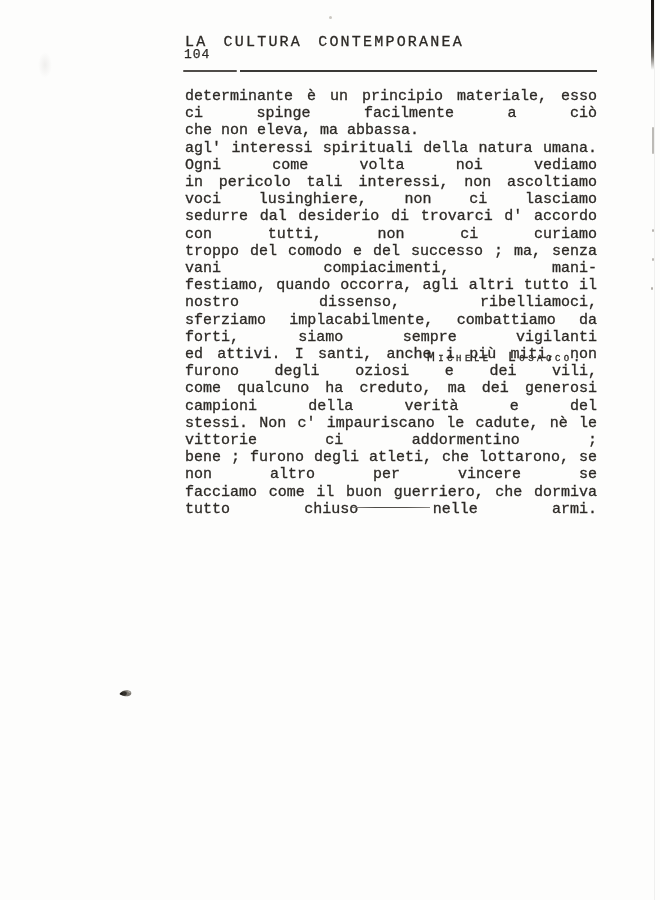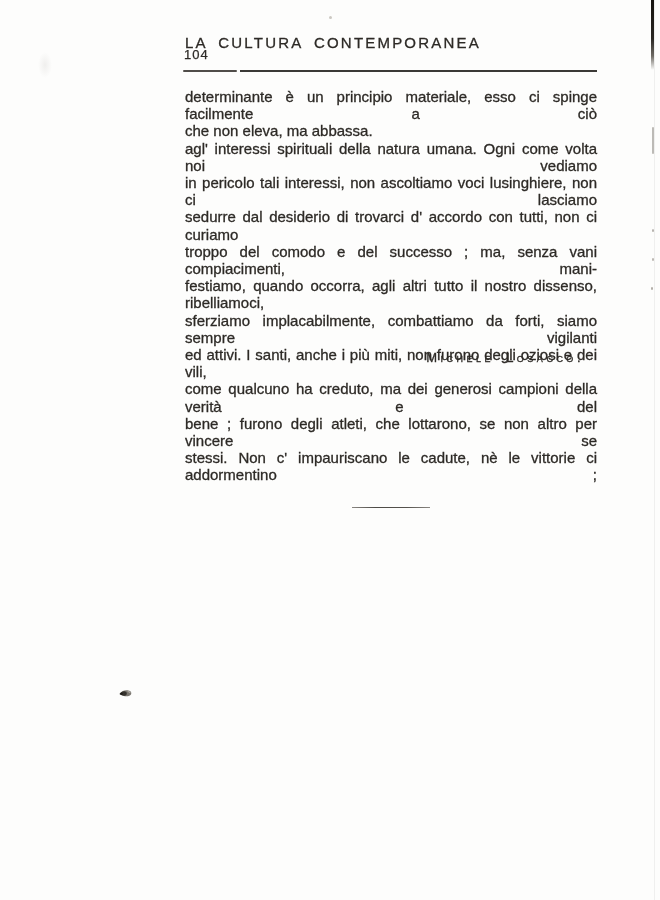--- a/index.html
+++ b/index.html
@@ -1,21 +1,21 @@
 <!DOCTYPE html>
 <html><head>
 <meta charset="utf-8">
 <style>
   html,body{margin:0;padding:0;background:#ffffff;}
   .page{
     position:relative;
     width:660px;height:900px;
     background:#fdfdfc;
     overflow:hidden;
-    font-family:Liberation Sans, sans-serif;
+    font-family:Liberation Mono, monospace;
     color:#2d2a26;
   }
   .pagenum{
     position:absolute;left:184px;top:47px;
     font-size:13px;letter-spacing:1px;
     -webkit-text-stroke:0.25px currentColor;
   }
   .journal-header{
     position:absolute;left:185px;top:34px;width:412px;
     text-align:left;font-size:15px;letter-spacing:2.2px;word-spacing:5px;
@@ -80,22 +80,23 @@
     <div class="ln j">determinante è un principio materiale, esso ci spinge facilmente a ciò</div>
     <div class="ln">che non eleva, ma abbassa.</div>
     <div class="ln j">agl' interessi spirituali della natura umana. Ogni come volta noi vediamo</div>
     <div class="ln j">in pericolo tali interessi, non ascoltiamo voci lusinghiere, non ci lasciamo</div>
     <div class="ln j">sedurre dal desiderio di trovarci d' accordo con tutti, non ci curiamo</div>
     <div class="ln j">troppo del comodo e del successo ; ma, senza vani compiacimenti, mani-</div>
     <div class="ln j">festiamo, quando occorra, agli altri tutto il nostro dissenso, ribelliamoci,</div>
     <div class="ln j">sferziamo implacabilmente, combattiamo da forti, siamo sempre vigilanti</div>
     <div class="ln j">ed attivi. I santi, anche i più miti, non furono degli oziosi e dei vili,</div>
     <div class="ln j">come qualcuno ha creduto, ma dei generosi campioni della verità e del</div>
+    <div class="ln j">stessi. Non c' impauriscano le cadute, nè le vittorie ci addormentino ;</div>
     <div class="ln j">bene ; furono degli atleti, che lottarono, se non altro per vincere se</div>
-    <div class="ln j">stessi. Non c' impauriscano le cadute, nè le vittorie ci addormentino ;</div>
+    <div class="ln j">facciamo come il buon guerriero, che dormiva tutto chiuso nelle armi.</div>
   </div>
 
   <div class="signature">Michele Losacco.</div>
 
   <div class="divider"></div>
 
   <svg class="ink-blot" viewBox="0 0 18 14" xmlns="http://www.w3.org/2000/svg">
     <path d="M3.5 8.2 C4.5 6.2 7.5 4.8 10.5 5.2 C13.5 5.6 14.8 7.2 14.2 9.0 C13.6 10.8 10.5 11.6 8.0 11.2 C5.5 10.8 2.8 9.8 3.5 8.2 Z" fill="#7a766f"></path>
     <path d="M3.2 8.6 C3.8 7.0 6.0 6.0 8.2 6.4 C9.6 6.7 10.2 8.0 9.6 9.4 C9.0 10.8 6.4 10.9 5.0 10.3 C3.8 9.8 2.9 9.4 3.2 8.6 Z" fill="#35322d"></path>
     <path d="M2.6 8.8 C3.0 8.0 4.2 7.6 5.2 8.0 C6.0 8.3 6.0 9.4 5.2 9.8 C4.4 10.2 2.4 9.6 2.6 8.8 Z" fill="#211f1b"></path>

